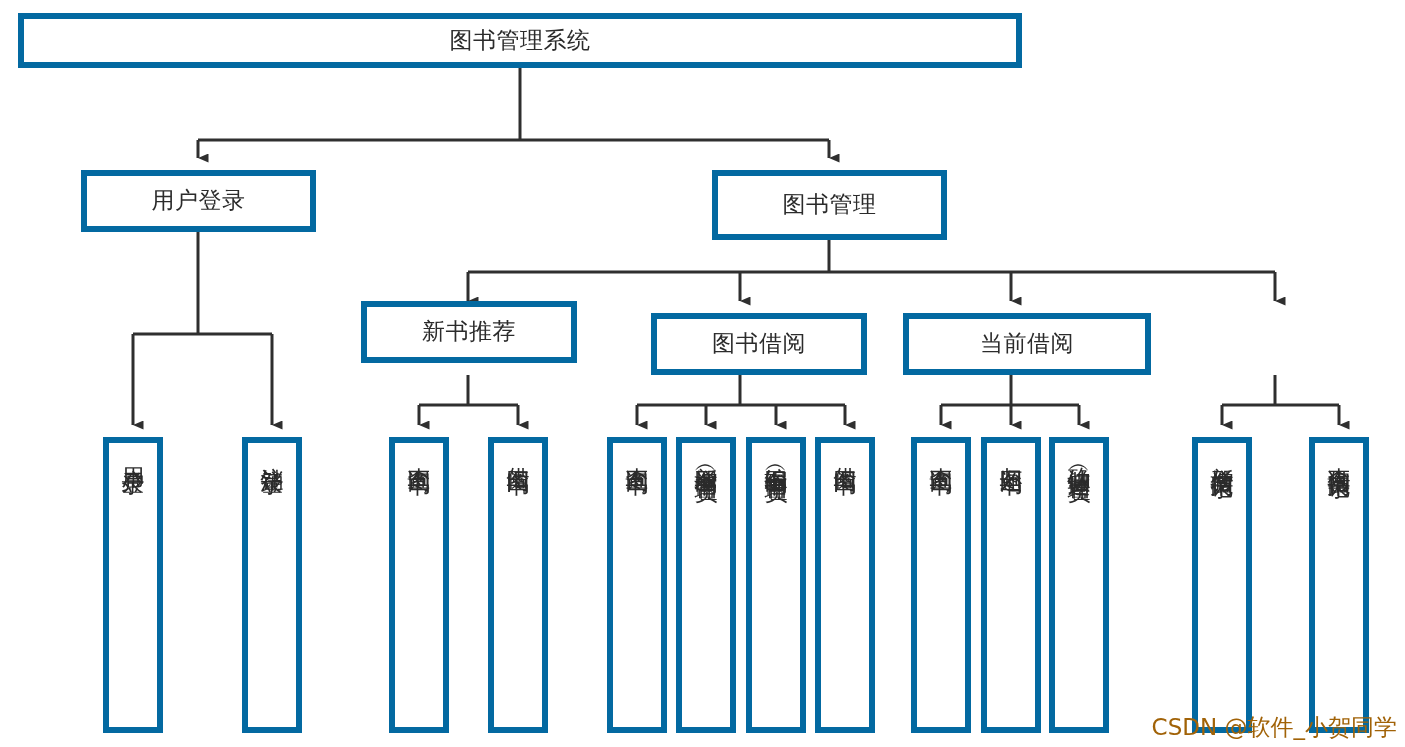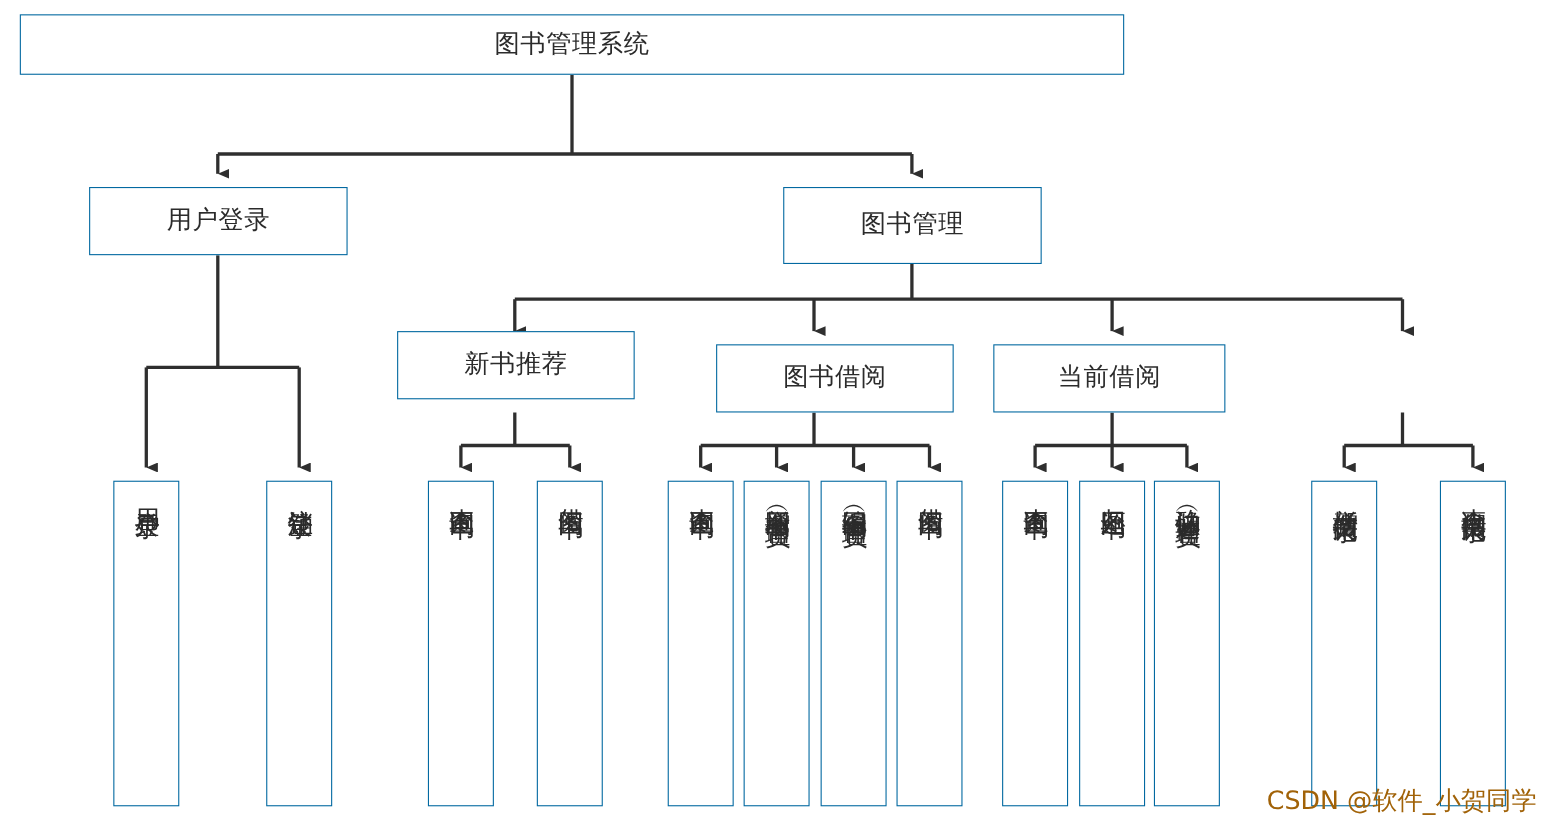--- a/index.html
+++ b/index.html
@@ -21,21 +21,21 @@
   #svg-layer {
     position: absolute;
     left: 0;
     top: 0;
     width: 1405px;
     height: 747px;
   }
   .node {
     position: absolute;
     box-sizing: border-box;
-    border: 1px solid #0369a1;
+    border: 6px solid #0369a1;
     background: #ffffff;
     display: flex;
     align-items: center;
     justify-content: center;
     z-index: 2;
   }
   .node-label {
     color: #2b2b2b;
     font-size: 23px;
     line-height: 1.12;
@@ -132,21 +132,21 @@
   <div class="node" style="left:712px; top:170px; width:235px; height:70px;">
     <span class="node-label">图书管理</span>
   </div>
 
   <div class="node" style="left:361px; top:301px; width:216px; height:62px;">
     <span class="node-label">新书推荐</span>
   </div>
   <div class="node" style="left:651px; top:313px; width:216px; height:62px;">
     <span class="node-label">图书借阅</span>
   </div>
-  <div class="node" style="left:903px; top:313px; width:211px; height:62px;">
+  <div class="node" style="left:903px; top:313px; width:248px; height:62px;">
     <span class="node-label">当前借阅</span>
   </div>
 
   <div class="node vertical" style="left:103px; top:437px; width:60px; height:296px;">
     <span class="node-label">用户登录</span>
   </div>
   <div class="node vertical" style="left:242px; top:437px; width:60px; height:296px;">
     <span class="node-label">注销登录</span>
   </div>
 

